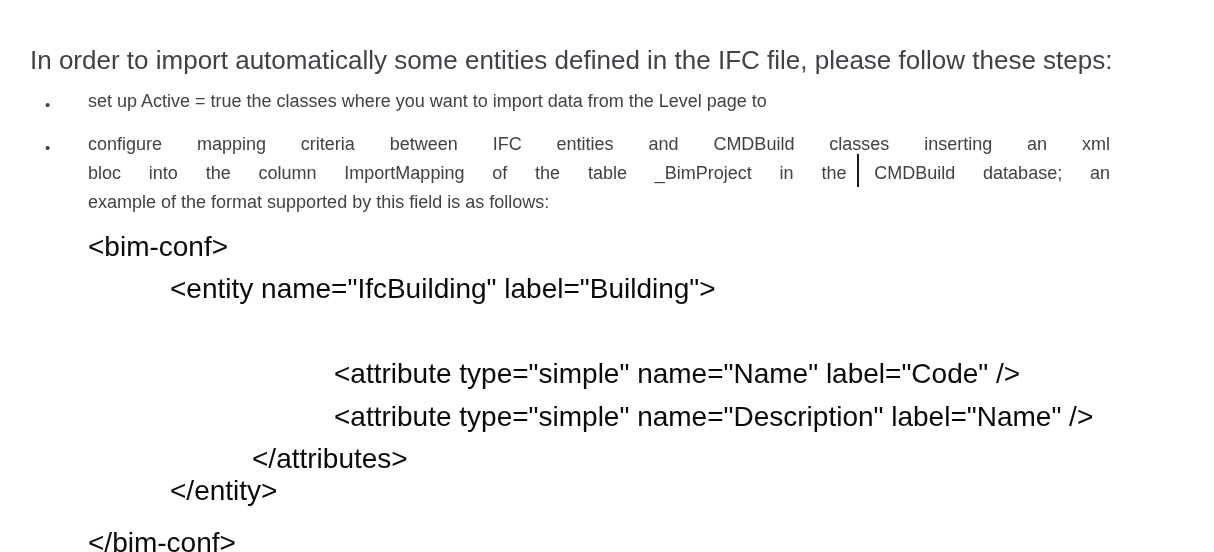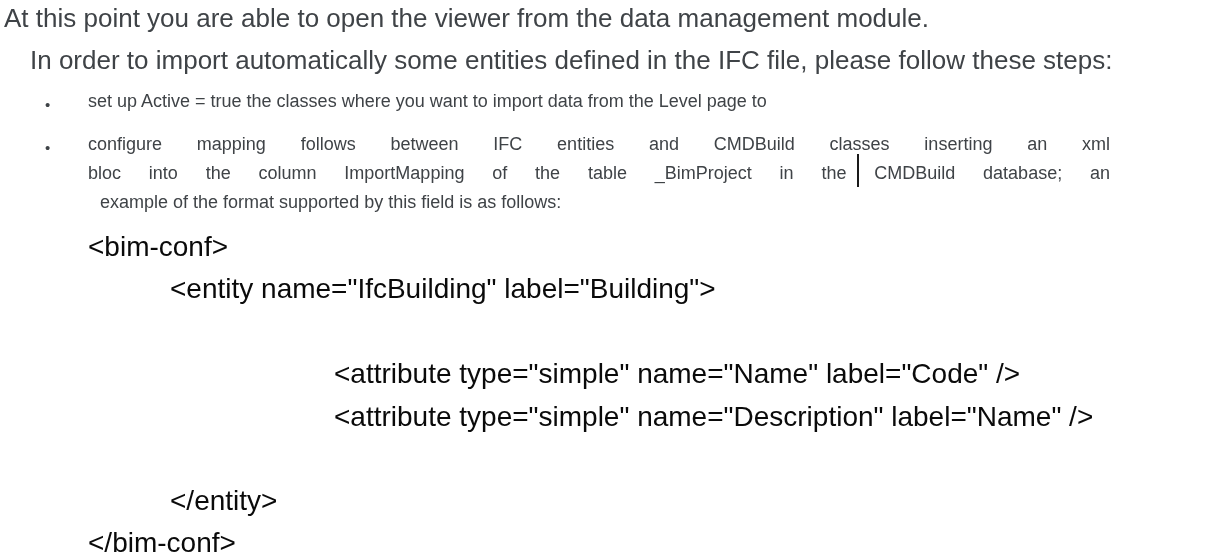--- a/index.html
+++ b/index.html
@@ -38,57 +38,57 @@
     color: var(--body-color, #3f4347);
   }
   .bullet-text.b1 { top: 87px; white-space: pre; }
   .bullet-text.b2 { top: 130px; width: 1022px; }
   .jline {
     height: 29px;
     overflow: hidden;
     text-align: justify;
     text-align-last: justify;
   }
-  .jline.last { text-align: left; text-align-last: left; margin-left: 12px; }
+  .jline.last { text-align: left; text-align-last: left; }
   .code-line {
     font-size: 28px;
     line-height: 30px;
     color: var(--code-color, #0a0a0a);
     white-space: pre;
   }
   .caret {
     position: absolute;
     left: 857px;
     top: 154px;
     width: 2px;
     height: 33px;
     background: var(--caret-color, #1a1a1a);
   }
 </style>
 </head>
 <body>
 
 <div class="page">
 
-  <div class="para p1">At this point you are able to open the viewer from the data management module.</div>
 
   <div class="para p2">In order to import automatically some entities defined in the IFC file, please follow these steps:</div>
 
   <div class="bullet-marker b1m">•</div>
   <div class="bullet-text b1">set up Active = true the classes where you want to import data from the Level page to</div>
 
   <div class="bullet-marker b2m">•</div>
   <div class="bullet-text b2">
-    <div class="jline">configure mapping follows between IFC entities and CMDBuild classes inserting an xml</div>
+    <div class="jline">configure mapping criteria between IFC entities and CMDBuild classes inserting an xml</div>
     <div class="jline">bloc into the column ImportMapping of the table _BimProject in the CMDBuild database; an</div>
     <div class="jline last">example of the format supported by this field is as follows:</div>
   </div>
 
   <div class="caret"></div>
 
   <div class="code-line" style="top:232px; left:88px">&lt;bim-conf&gt;</div>
   <div class="code-line" style="top:274px; left:170px">&lt;entity name="IfcBuilding" label="Building"&gt;</div>
   <div class="code-line" style="top:359px; left:334px">&lt;attribute type="simple" name="Name" label="Code" /&gt;</div>
   <div class="code-line" style="top:402px; left:334px">&lt;attribute type="simple" name="Description" label="Name" /&gt;</div>
-  <div class="code-line" style="top:486px; left:170px">&lt;/entity&gt;</div>
+  <div class="code-line" style="top:444px; left:252px">&lt;/attributes&gt;</div>
+  <div class="code-line" style="top:476px; left:170px">&lt;/entity&gt;</div>
   <div class="code-line" style="top:528px; left:88px">&lt;/bim-conf&gt;</div>
 
 </div>
 
 </body></html>

